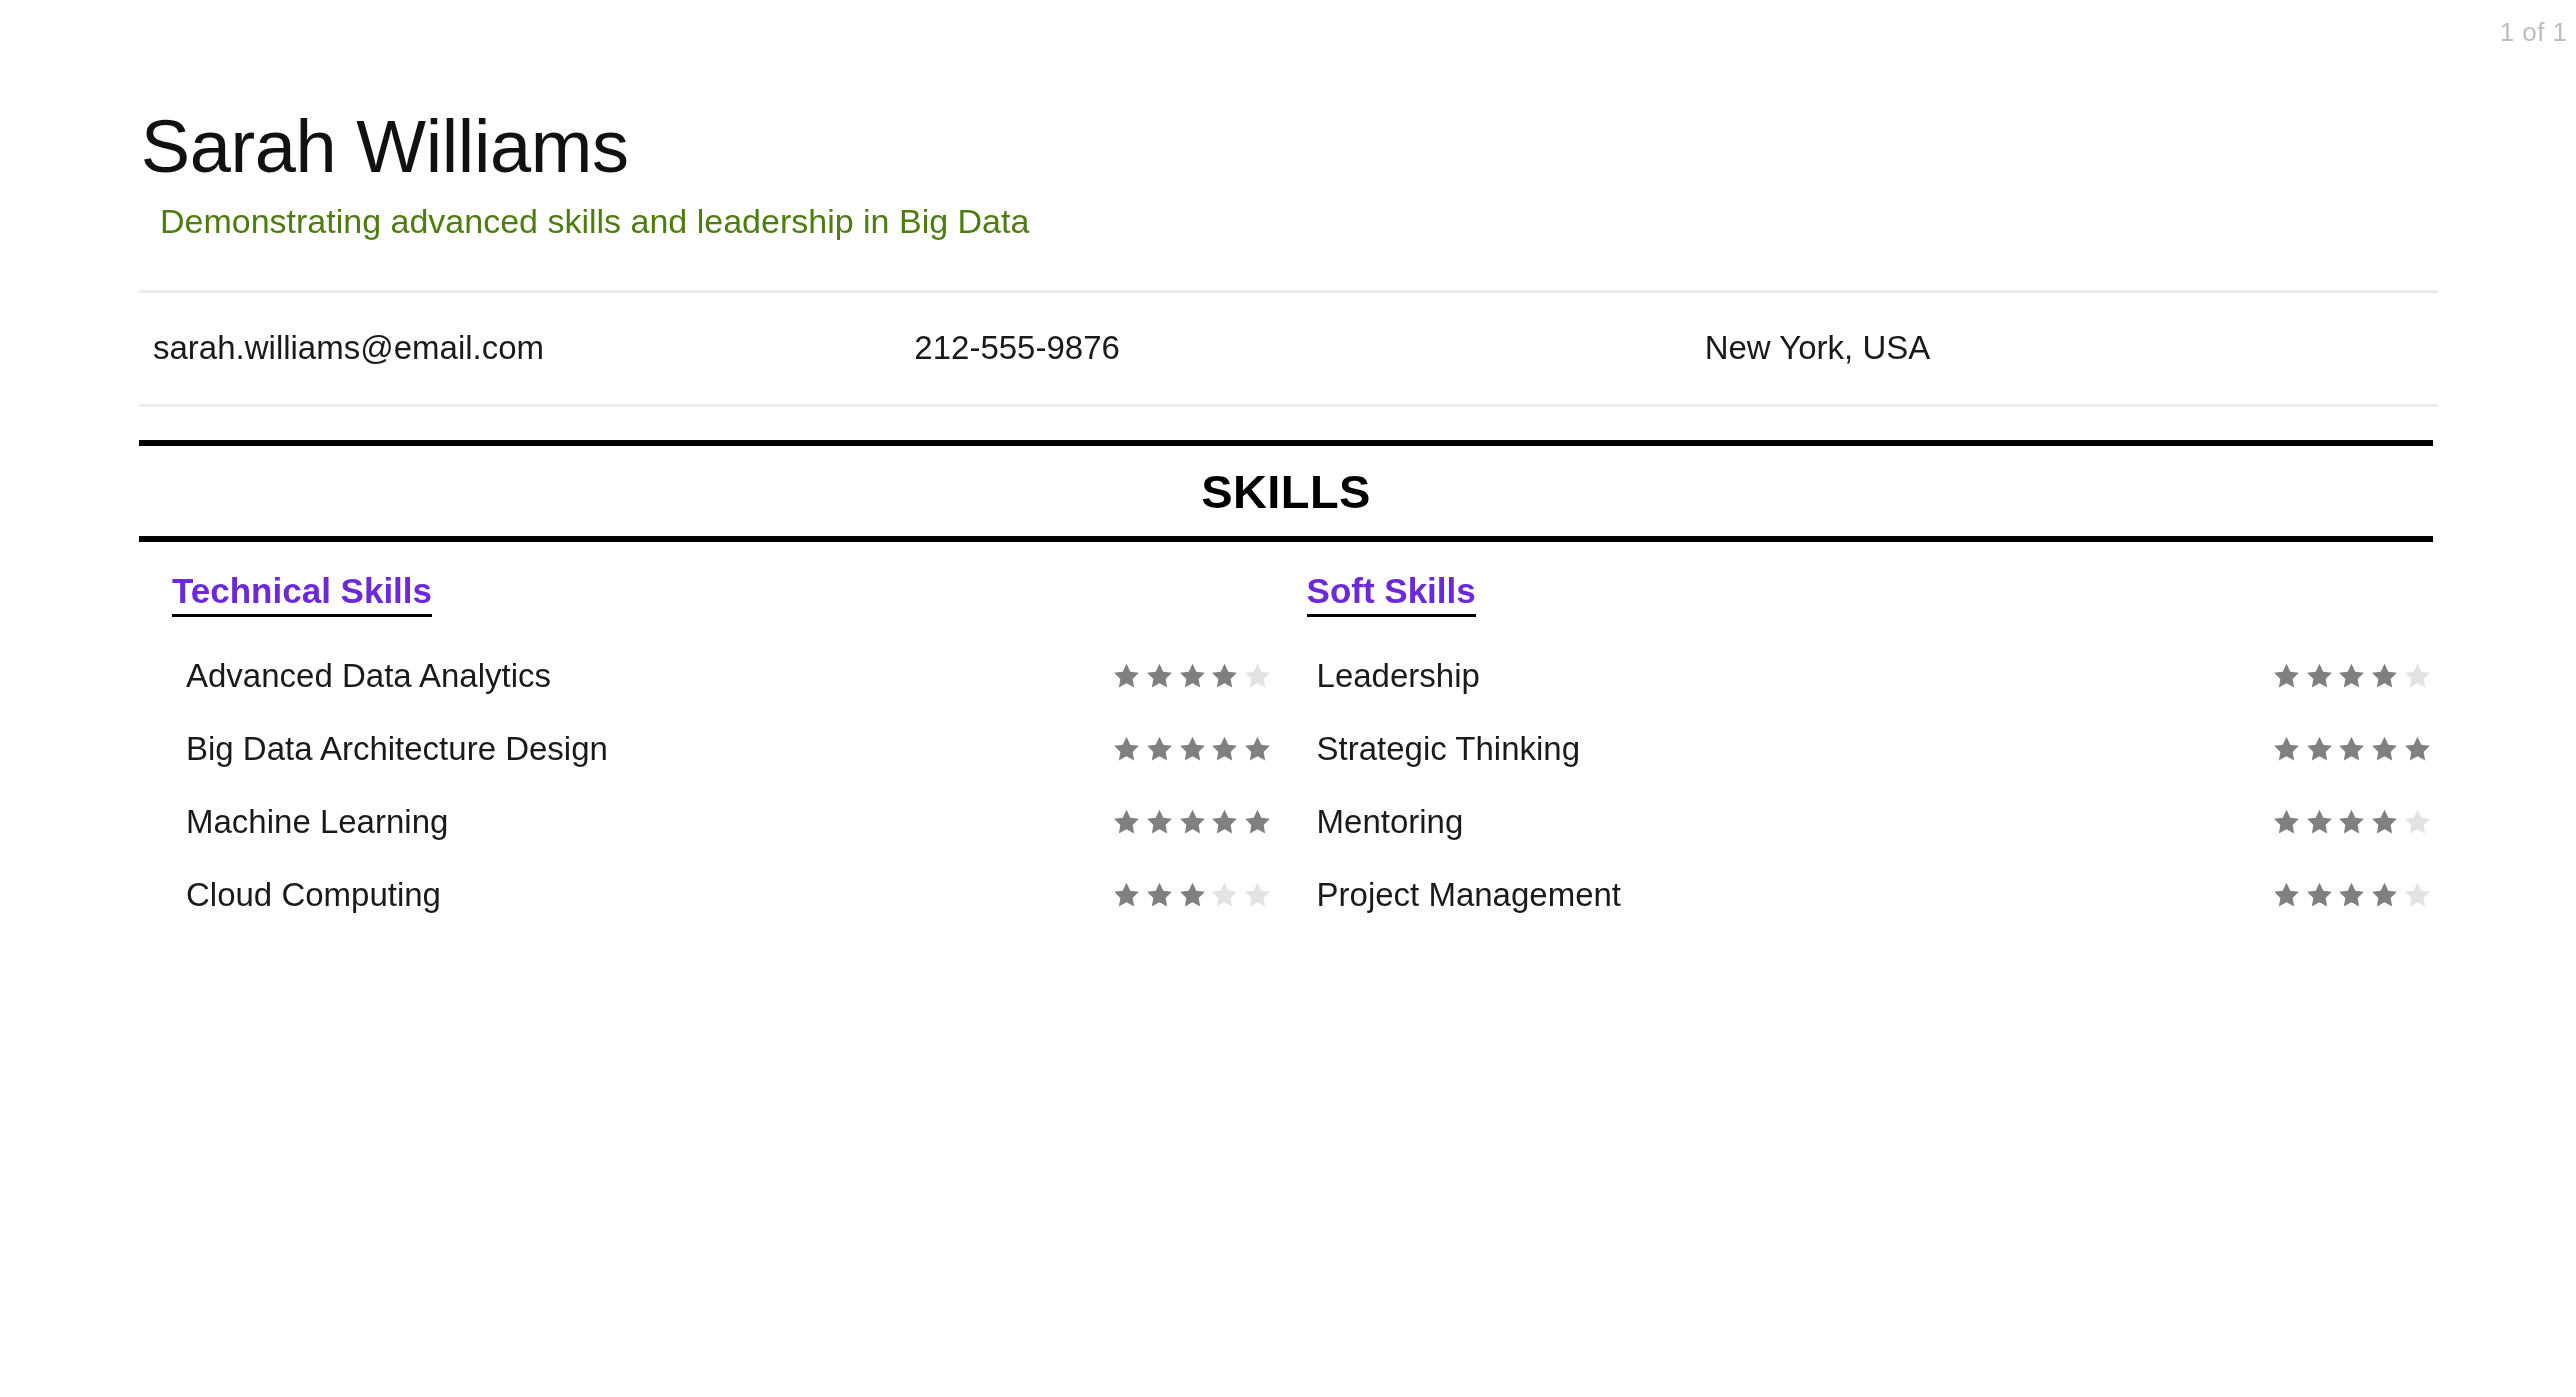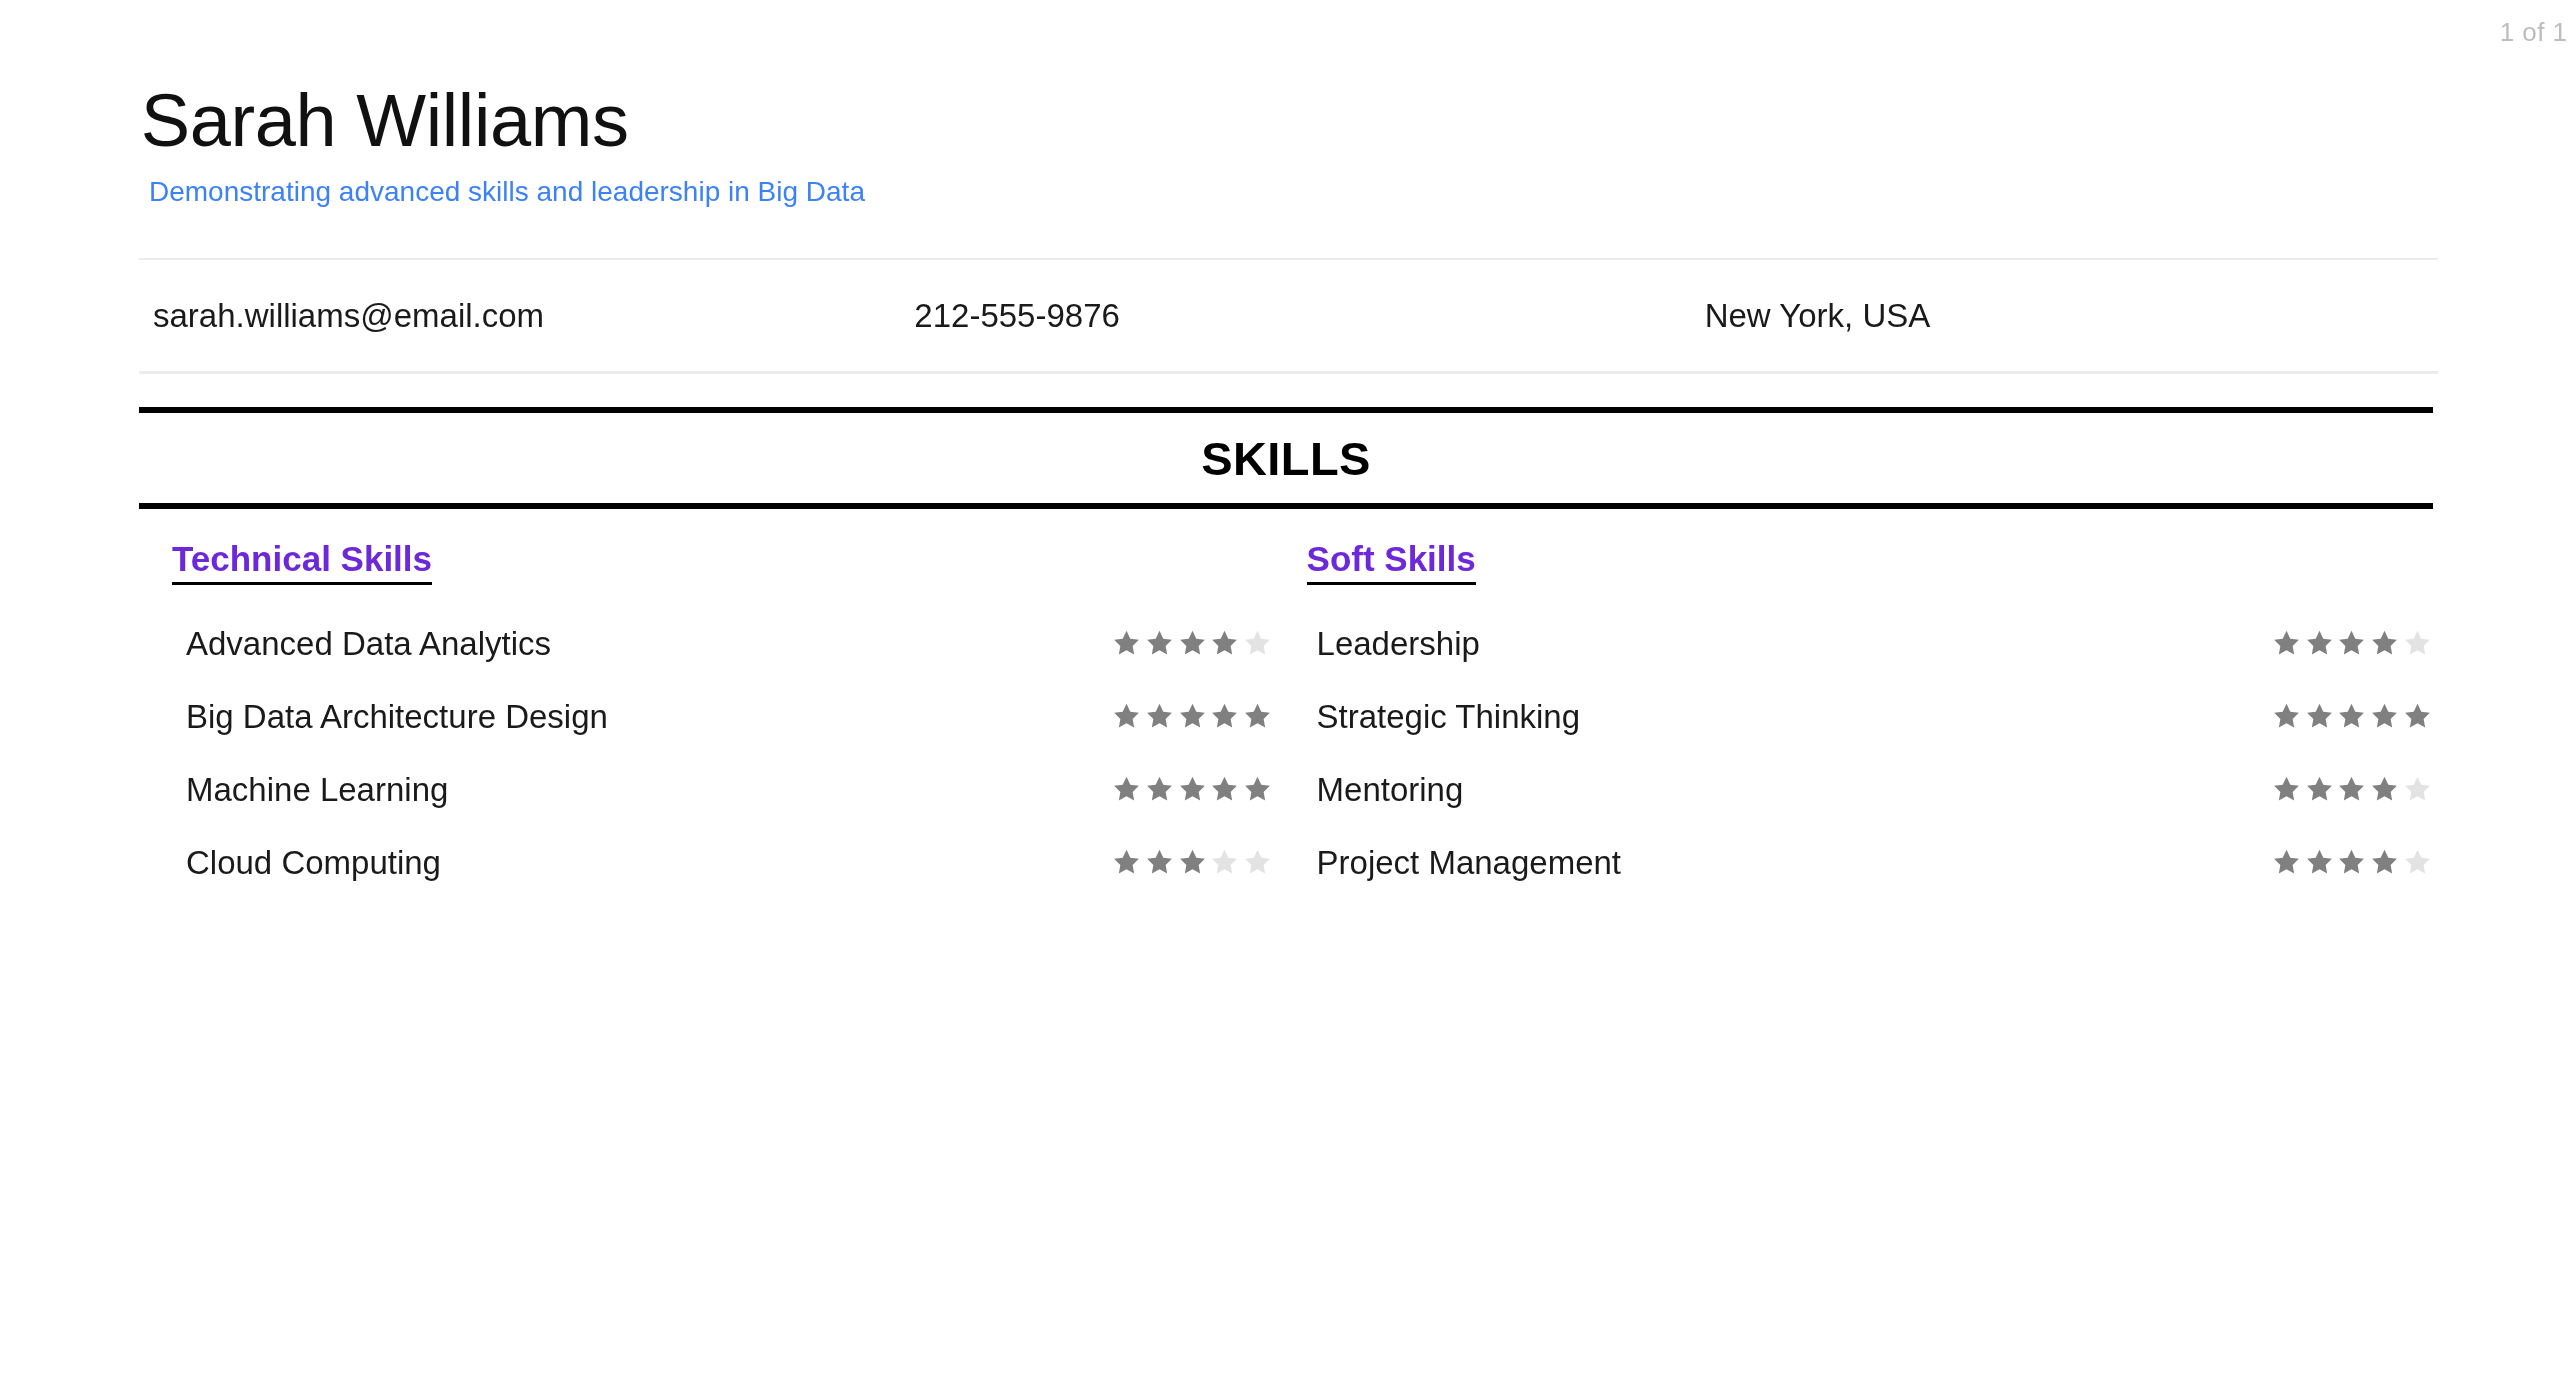--- a/index.html
+++ b/index.html
@@ -28,35 +28,35 @@
 
   
   .doc {
     position: absolute;
     left: 139px;
     top: 0;
     width: 2299px;
   }
 
   .header-block {
-    padding-top: 84px;
+    padding-top: 110px;
   }
   .cand-name {
     font-size: 74px;
     font-weight: 400;
     line-height: 1.0;
     letter-spacing: -0.4px;
     color: #111111;
     margin: 0 0 0 1.7px;
   }
   .cand-tagline {
-    font-size: 28px;
+    font-size: 34px;
     font-weight: 400;
-    color: #3b82f6;
-    margin: 19px 0 0 10px;
+    color: #4d7c0f;
+    margin: 19px 0 0 21px;
     line-height: 1.1;
   }
 
   
   .rule-light {
     height: 2.6px;
     background: #ececec;
     width: 2299px;
   }
   .contact-row {

